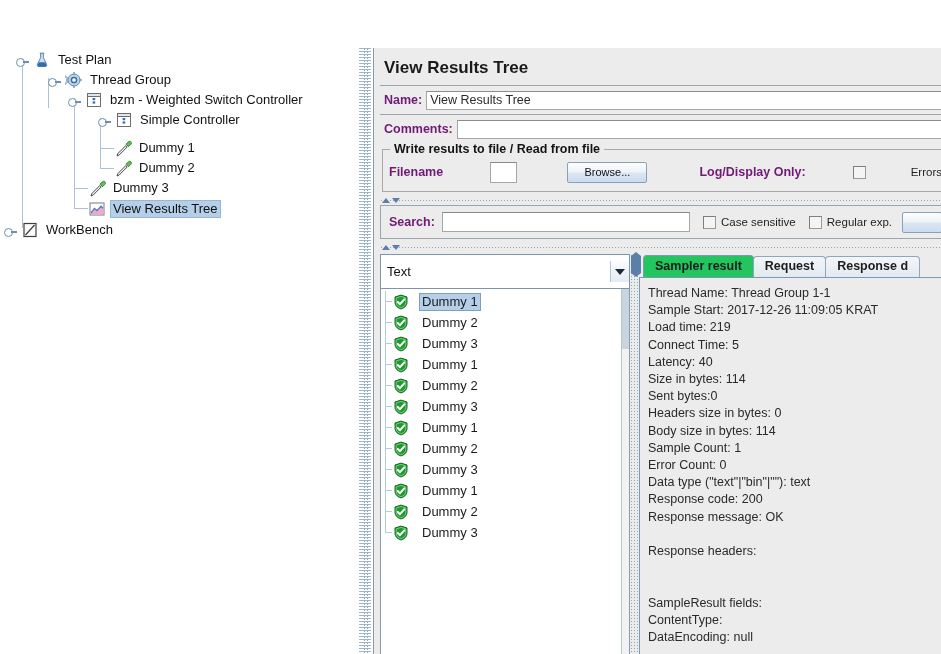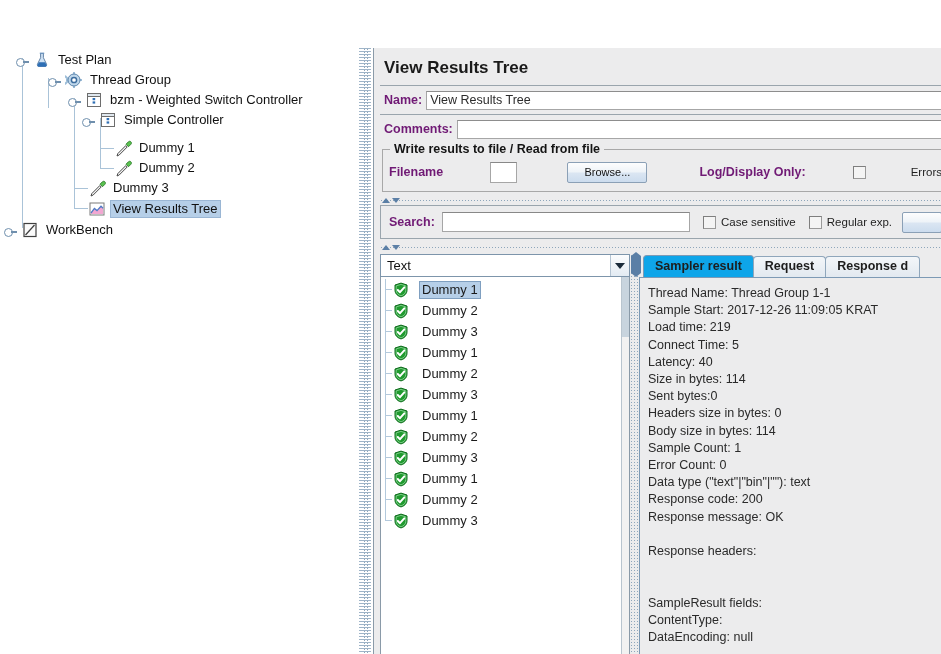--- a/index.html
+++ b/index.html
@@ -115,21 +115,21 @@
     width: 0; height: 0; border-left: 4px solid transparent; border-right: 4px solid transparent;
   }
   .tri-up { border-bottom: 5px solid #5b7fa6; margin-top:2px; }
   .tri-dn { border-top: 5px solid #5b7fa6; margin-top:2px; }
 
   .sec-box { border: 1px solid #9aa5ad; background: #ececed; padding: 5px 6px; }
   .search-row { display:flex; align-items:center; height: 22px; }
 
   
   .combo {
-    position: relative; height: 23px; background: #fff;
+    position: relative; height: 35px; background: #fff;
     border: 1px solid #7d95ab; display:flex; align-items:center;
   }
   .combo .ctext { font-size: 13px; color: #111; padding-left: 6px; flex:1; }
   .combo .carrow {
     width: 19px; height: 21px; background: linear-gradient(to bottom,#fbfcfd,#e3ebf3);
     border-left: 1px solid #b5c4d2; display:flex; align-items:center; justify-content:center;
   }
   .carrow i { width:0;height:0;border-left:5px solid transparent;border-right:5px solid transparent;border-top:6px solid #1b2b3a; display:block;}
 
   
@@ -155,21 +155,21 @@
   .tri-r { width:0;height:0;border-top:4px solid transparent;border-bottom:4px solid transparent;border-left:5px solid #5b7fa6;}
 
   
   .tabs { display:flex; align-items:flex-end; height: 23px; padding-left: 4px; }
   .tab {
     height: 21px; line-height: 19px; font-size: 12.5px; font-weight: bold; color: #1d1d1d;
     padding: 0 11px; border: 1px solid #8fa6bb; border-bottom: none;
     border-radius: 4px 4px 0 0; background: linear-gradient(to bottom,#f3f6f9,#e2e9f0);
     margin-right: -1px;
   }
-  .tab.active { background: #0ea5e9; border-color:#7d9ab5; height:22px; line-height:20px; }
+  .tab.active { background: #22c55e; border-color:#7d9ab5; height:22px; line-height:20px; }
   .tab-body {
     border: 1px solid #7d9ab5; background:#ececed; padding: 7px 0 0 8px;
     overflow:hidden;
   }
   .det-line { font-size: 12.5px; color: #2a2a2a; line-height: 17.2px; white-space: nowrap; }
   .det-line.blank { height: 17.2px; }
 
   
   .vscroll {
     width: 8px; background: #f2f2f2; border-left:1px solid #b9c5cf; position:relative;
@@ -227,21 +227,21 @@
         <svg width="18" height="18" viewBox="0 0 18 18">
           <rect x="2.5" y="2.5" width="13" height="13" fill="#ffffff" stroke="#6d6d6d" stroke-width="1"></rect>
           <rect x="2.5" y="2.5" width="13" height="3" fill="#dfe7ee" stroke="#6d6d6d" stroke-width="1"></rect>
           <rect x="7.6" y="7" width="2.6" height="2.2" fill="#2f6fb5"></rect>
           <rect x="7.6" y="10.4" width="2.6" height="2.2" fill="#2f6fb5"></rect>
         </svg>
       </span>
       <span class="tlabel">bzm - Weighted Switch Controller</span>
     </div>
 
-    <div class="tnode" style="left:82px; top:62px;">
+    <div class="tnode" style="left:98px; top:62px;">
       <span class="handle" style="position:relative; display:inline-block; margin-right:3px;"></span>
       <span class="ticon ic">
         <svg width="18" height="18" viewBox="0 0 18 18">
           <rect x="2.5" y="2.5" width="13" height="13" fill="#ffffff" stroke="#6d6d6d" stroke-width="1"></rect>
           <rect x="2.5" y="2.5" width="13" height="3" fill="#dfe7ee" stroke="#6d6d6d" stroke-width="1"></rect>
           <rect x="7.6" y="7" width="2.6" height="2.2" fill="#2f6fb5"></rect>
           <rect x="7.6" y="10.4" width="2.6" height="2.2" fill="#2f6fb5"></rect>
         </svg>
       </span>
       <span class="tlabel">Simple Controller</span>

